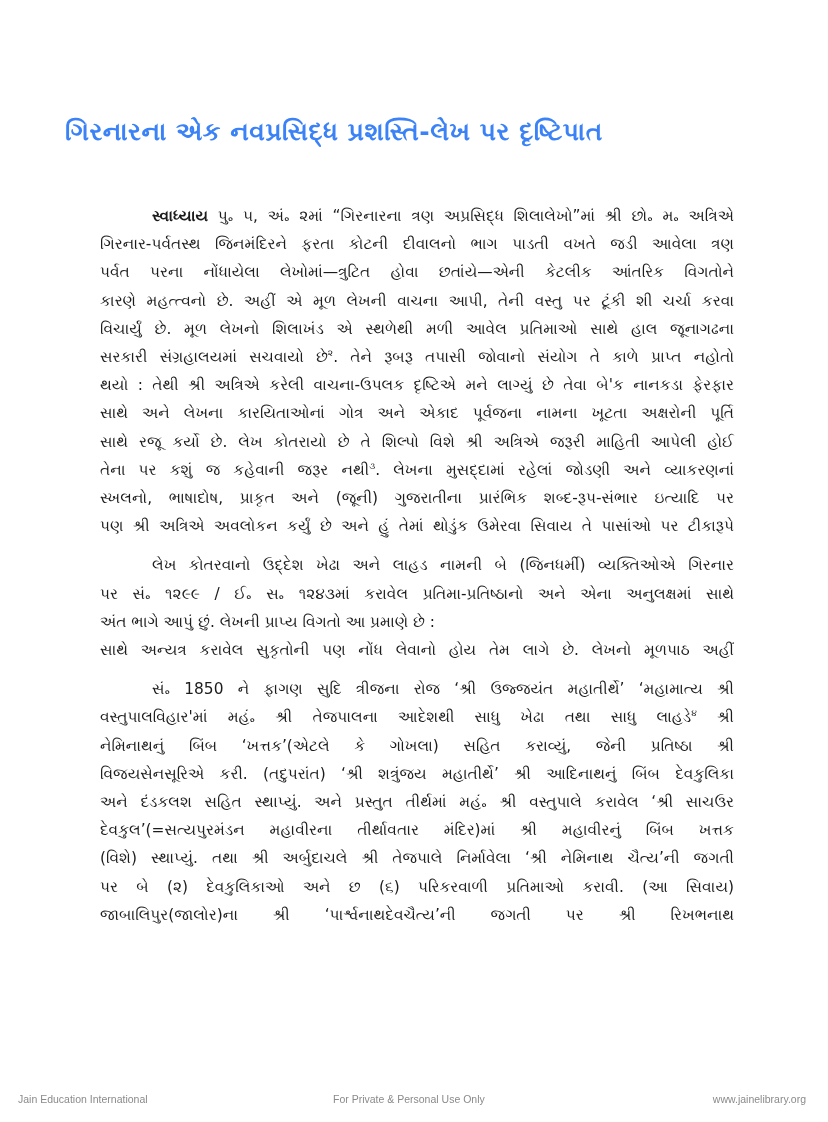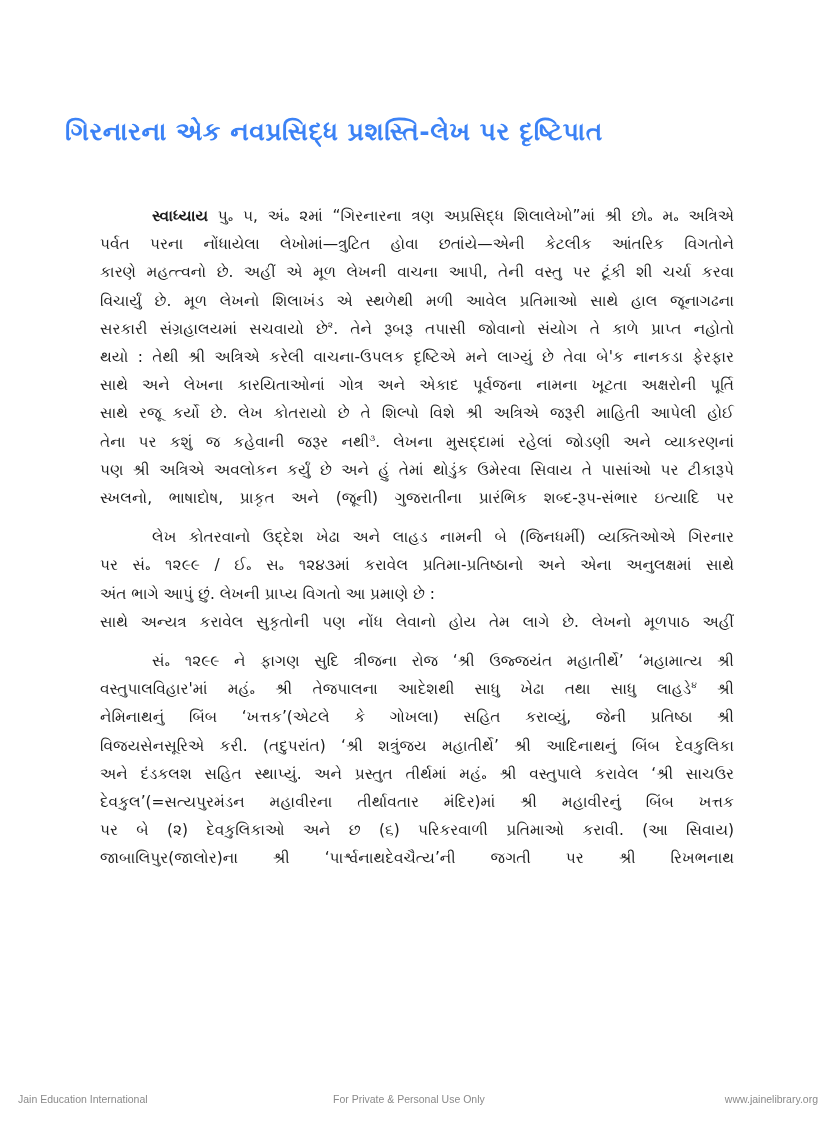--- a/index.html
+++ b/index.html
@@ -65,61 +65,63 @@
     .footer {
       position: absolute;
       top: 1093px;
       font-family: "Liberation Sans", sans-serif;
       font-size: 10.5px;
       color: #8a8a8a;
       white-space: nowrap;
     }
     .footer-left { left: 18px; text-align: center; }
     .footer-center { left: 333px; text-align: center; }
-    .footer-right { right: 10px; }
+    .footer-right { right: 22px; }
   </style>
 </head>
 <body>
 
 <h1 class="page-title">ગિરનારના એક નવપ્રસિદ્ધ પ્રશસ્તિ-લેખ પર દૃષ્ટિપાત</h1>
 
 <div class="body-text">
 
   <p class="para">
     <span class="line indent"><span class="bold">સ્વાધ્યાય</span><span> પુ૰ ૫, અં૰ ૨માં “ગિરનારના ત્રણ અપ્રસિદ્ધ શિલાલેખો”માં શ્રી છો૰ મ૰ અત્રિએ</span></span>
+    <span class="line">ગિરનાર-પર્વતસ્થ જિનમંદિરને ફરતા કોટની દીવાલનો ભાગ પાડતી વખતે જડી આવેલા ત્રણ</span>
     <span class="line">પર્વત પરના નોંધાયેલા લેખોમાં—ત્રુટિત હોવા છતાંયે—એની કેટલીક આંતરિક વિગતોને</span>
     <span class="line">કારણે મહત્ત્વનો છે. અહીં એ મૂળ લેખની વાચના આપી, તેની વસ્તુ પર ટૂંકી શી ચર્ચા કરવા</span>
     <span class="line">વિચાર્યું છે. મૂળ લેખનો શિલાખંડ એ સ્થળેથી મળી આવેલ પ્રતિમાઓ સાથે હાલ જૂનાગઢના</span>
     <span class="line"><span>સરકારી સંગ્રહાલયમાં સચવાયો છે</span><sup>૨</sup><span>. તેને રૂબરૂ તપાસી જોવાનો સંયોગ તે કાળે પ્રાપ્ત નહોતો</span></span>
     <span class="line">થયો : તેથી શ્રી અત્રિએ કરેલી વાચના-ઉપલક દૃષ્ટિએ મને લાગ્યું છે તેવા બે'ક નાનકડા ફેરફાર</span>
     <span class="line">સાથે અને લેખના કારયિતાઓનાં ગોત્ર અને એકાદ પૂર્વજના નામના ખૂટતા અક્ષરોની પૂર્તિ</span>
     <span class="line">સાથે રજૂ કર્યો છે. લેખ કોતરાયો છે તે શિલ્પો વિશે શ્રી અત્રિએ જરૂરી માહિતી આપેલી હોઈ</span>
     <span class="line"><span>તેના પર કશું જ કહેવાની જરૂર નથી</span><sup>૩</sup><span>. લેખના મુસદ્દામાં રહેલાં જોડણી અને વ્યાકરણનાં</span></span>
+    <span class="line">સ્ખલનો, ભાષાદોષ, પ્રાકૃત અને (જૂની) ગુજરાતીના પ્રારંભિક શબ્દ-રૂપ-સંભાર ઇત્યાદિ પર</span>
     <span class="line">પણ શ્રી અત્રિએ અવલોકન કર્યું છે અને હું તેમાં થોડુંક ઉમેરવા સિવાય તે પાસાંઓ પર ટીકારૂપે</span>
-    <span class="line">સ્ખલનો, ભાષાદોષ, પ્રાકૃત અને (જૂની) ગુજરાતીના પ્રારંભિક શબ્દ-રૂપ-સંભાર ઇત્યાદિ પર</span>
   </p>
 
   <div class="para-gap"></div>
 
   <p class="para">
     <span class="line indent">લેખ કોતરવાનો ઉદ્દેશ ખેઢા અને લાહડ નામની બે (જિનધર્મી) વ્યક્તિઓએ ગિરનાર</span>
     <span class="line">પર સં૰ ૧૨૯૯ / ઈ૰ સ૰ ૧૨૪૩માં કરાવેલ પ્રતિમા-પ્રતિષ્ઠાનો અને એના અનુલક્ષમાં સાથે</span>
     <span class="line last">અંત ભાગે આપું છું. લેખની પ્રાપ્ય વિગતો આ પ્રમાણે છે :</span>
     <span class="line">સાથે અન્યત્ર કરાવેલ સુકૃતોની પણ નોંધ લેવાનો હોય તેમ લાગે છે. લેખનો મૂળપાઠ અહીં</span>
   </p>
 
   <div class="para-gap"></div>
 
   <p class="para">
-    <span class="line indent">સં૰ ૧૨૯૯ ને ફાગણ સુદિ ત્રીજના રોજ ‘શ્રી ઉજ્જયંત મહાતીર્થે’ ‘મહામાત્ય શ્રી</span>
+    <span class="line indent">સં૰ 1850 ને ફાગણ સુદિ ત્રીજના રોજ ‘શ્રી ઉજ્જયંત મહાતીર્થે’ ‘મહામાત્ય શ્રી</span>
     <span class="line"><span>વસ્તુપાલવિહાર'માં મહં૰ શ્રી તેજપાલના આદેશથી સાધુ ખેઢા તથા સાધુ લાહડે</span><sup>૪</sup><span> શ્રી</span></span>
     <span class="line">નેમિનાથનું બિંબ ‘ખત્તક’(એટલે કે ગોખલા) સહિત કરાવ્યું, જેની પ્રતિષ્ઠા શ્રી</span>
     <span class="line">વિજયસેનસૂરિએ કરી. (તદુપરાંત) ‘શ્રી શત્રુંજય મહાતીર્થે’ શ્રી આદિનાથનું બિંબ દેવકુલિકા</span>
     <span class="line">અને દંડકલશ સહિત સ્થાપ્યું. અને પ્રસ્તુત તીર્થમાં મહં૰ શ્રી વસ્તુપાલે કરાવેલ ‘શ્રી સાચઉર</span>
     <span class="line">દેવકુલ’(=સત્યપુરમંડન મહાવીરના તીર્થાવતાર મંદિર)માં શ્રી મહાવીરનું બિંબ ખત્તક</span>
+    <span class="line">(વિશે) સ્થાપ્યું. તથા શ્રી અર્બુદાચલે શ્રી તેજપાલે નિર્માવેલા ‘શ્રી નેમિનાથ ચૈત્ય’ની જગતી</span>
     <span class="line">પર બે (૨) દેવકુલિકાઓ અને છ (૬) પરિકરવાળી પ્રતિમાઓ કરાવી. (આ સિવાય)</span>
     <span class="line">જાબાલિપુર(જાલોર)ના શ્રી ‘પાર્શ્વનાથદેવચૈત્ય’ની જગતી પર શ્રી રિખભનાથ</span>
   </p>
 </div>
 
 <div class="footer footer-left">Jain Education International</div>
 <div class="footer footer-center">For Private &amp; Personal Use Only</div>
 <div class="footer footer-right">www.jainelibrary.org</div>
 
 </body></html>

